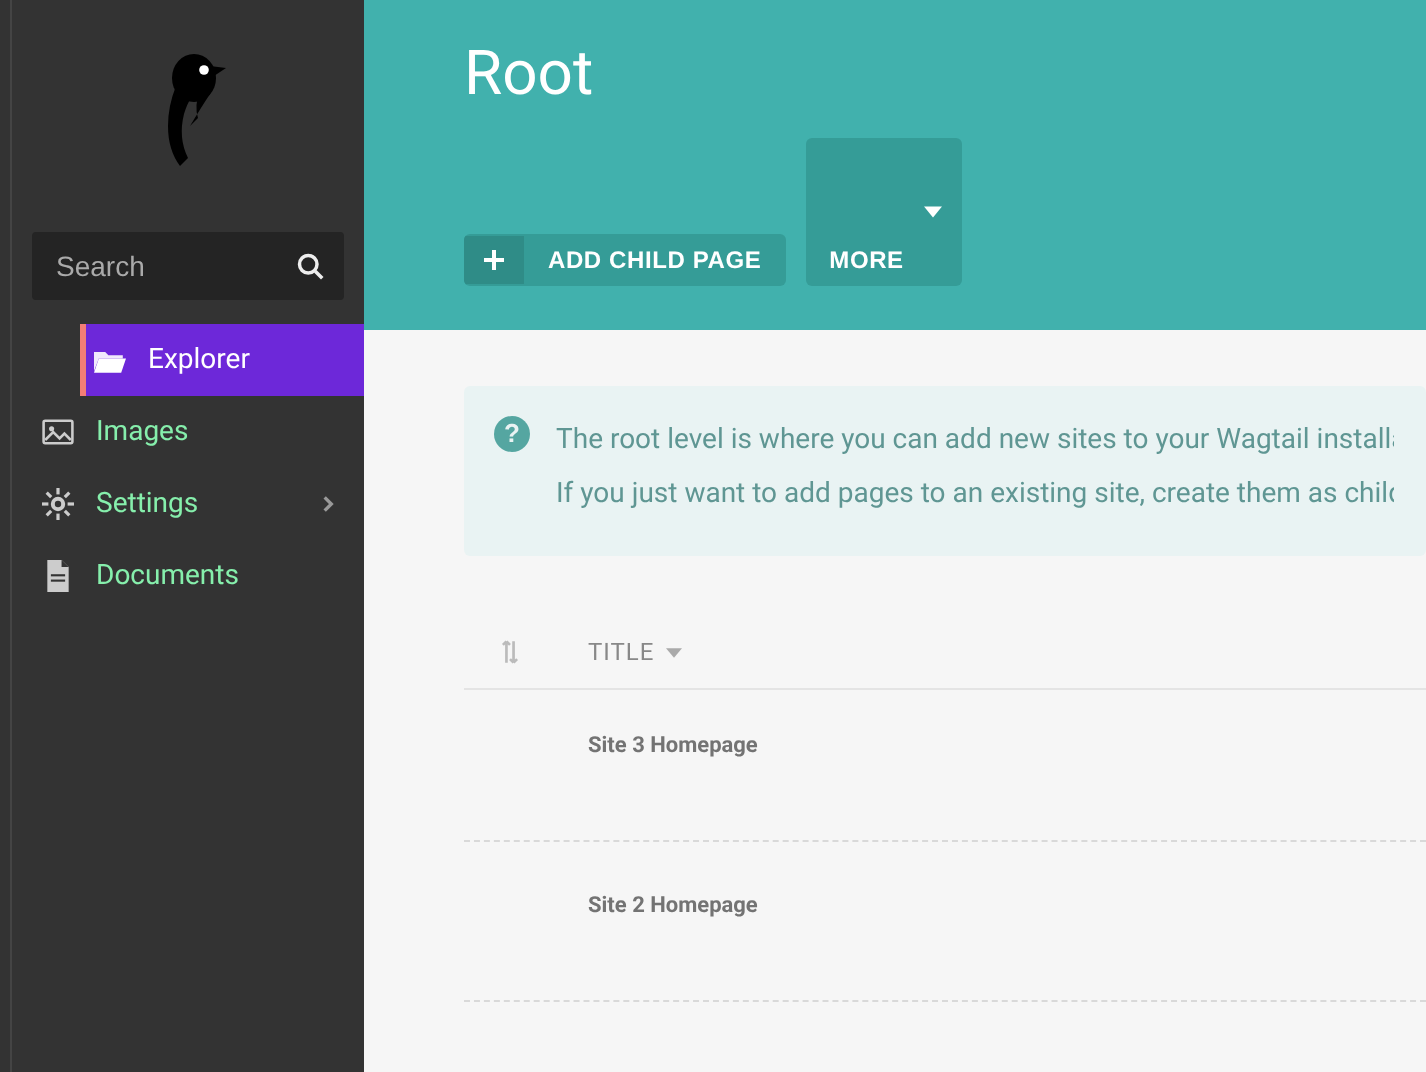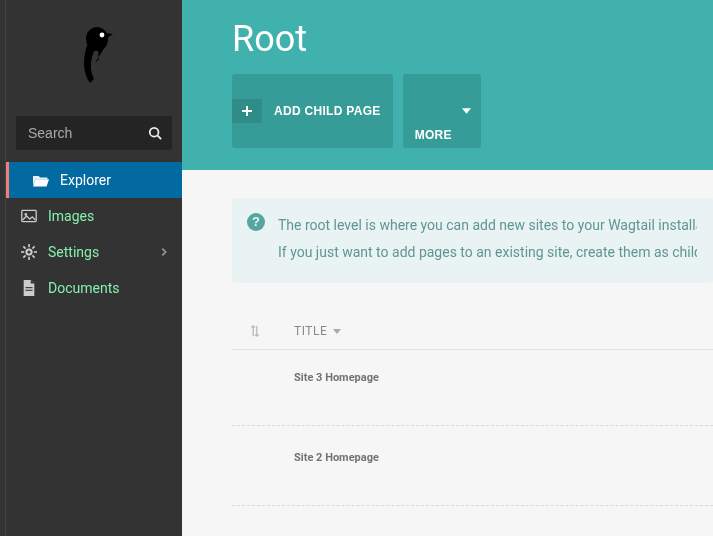--- a/index.html
+++ b/index.html
@@ -71,40 +71,41 @@
       position: relative;
     }
     .nav-item .nav-icon {
       width: 18px;
       display: inline-flex;
       justify-content: center;
       margin-right: 10px;
       color: #ccc;
     }
     .nav-item.active {
-      background: #0369a1;
+      background: #6d28d9;
       color: #fff;
       border-left: 3px solid #f37e77;
-      padding-left: 23px;
+      padding-left: 3px;
+      margin-left: 34px;
     }
     .nav-item.active .nav-icon { color: #fff; }
     .nav-item .chevron {
       margin-left: auto;
       color: #999;
     }
     
     .main {
       flex: 1;
       display: flex;
       flex-direction: column;
       min-width: 0;
     }
     .hdr { background:#41b1ad; color:#fff; padding: 18px 30px 22px 50px;}
-    .hdr h1 { font-size: 36px; font-weight: 400; margin-bottom: 14px;}
-    .hdr-actions { display:flex; gap:10px; }
+    .hdr h1 { font-size: 31px; font-weight: 400; margin-bottom: 14px;}
+    .hdr-actions { display:flex; gap:10px;align-items:flex-end; }
     .btn {
       display:inline-flex;
       align-items:center;
       background:#359c97;
       color:#fff;
       border:none;
       border-radius:3px;
       font-size:12px;
       font-weight:700;
       letter-spacing:0.3px;

